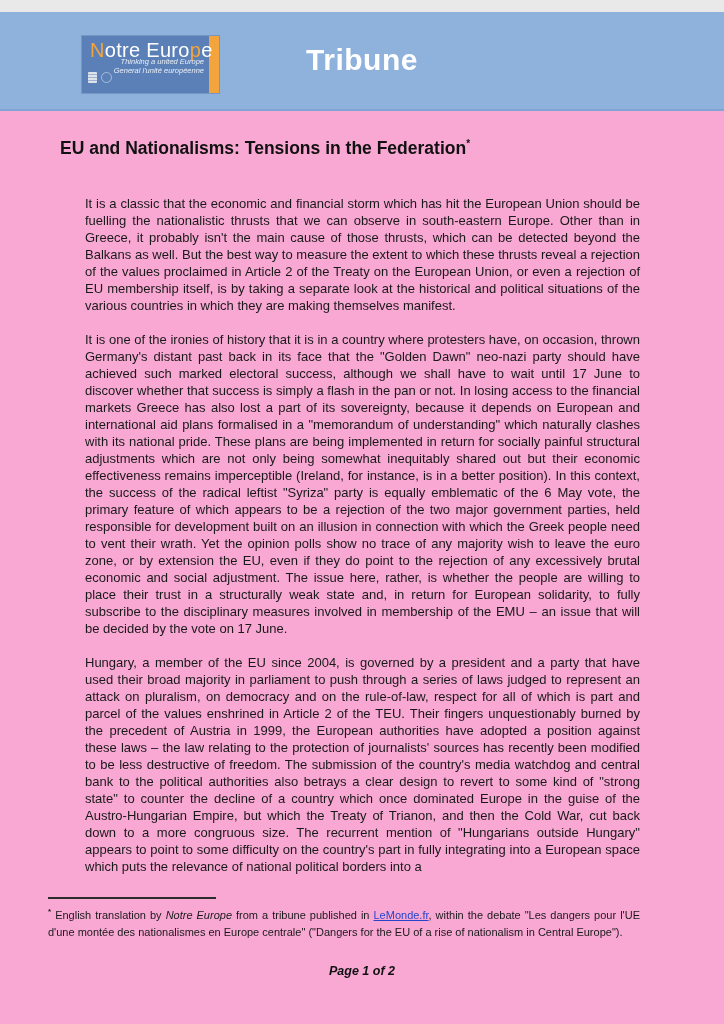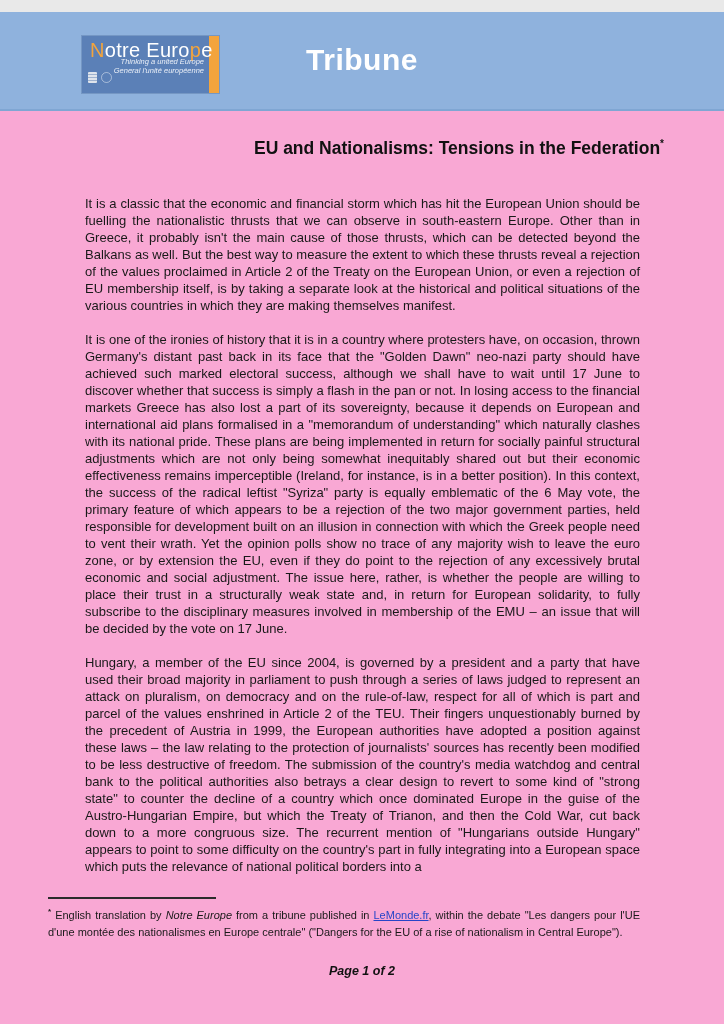--- a/index.html
+++ b/index.html
@@ -37,21 +37,21 @@
     background:repeating-linear-gradient(#dfe4ec 0 2px,#9fb2cf 2px 3px);
   }
   .globe-icon{width:9px;height:9px;border:1px solid rgba(255,255,255,.45);border-radius:50%;}
   
   .date-row{
     flex:none;text-align:right;padding:7px 82px 0 0;
     font-weight:bold;font-style:italic;font-size:13.5px;color:#111111;
   }
   
   .article-title{
-    text-align:right;margin:27px 60px 0;
+    text-align:left;margin:27px 60px 0;
     font-size:17.5px;font-weight:bold;color:#111111;
   }
   .article-title sup{font-size:10px;}
   .byline{text-align:center;margin-top:16px;font-size:14.5px;font-weight:bold;color:#111111;}
   .byline .it{font-style:italic;}
   .body-text{
     margin:36px 84px 0 85px;text-align:justify;
     font-size:13px;line-height:17px;
   }
   .body-text p{margin:0;}

